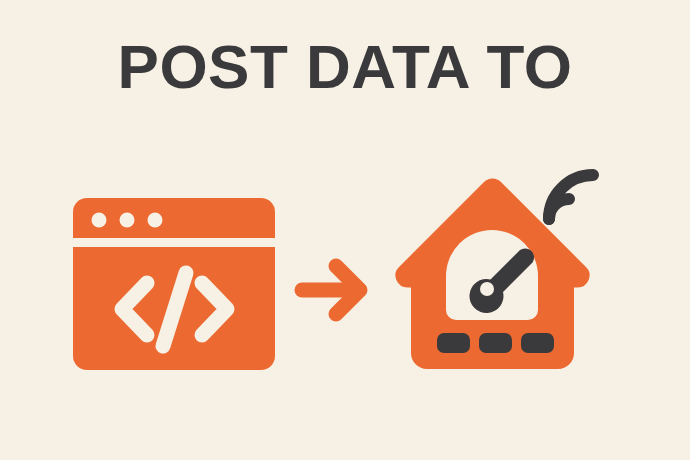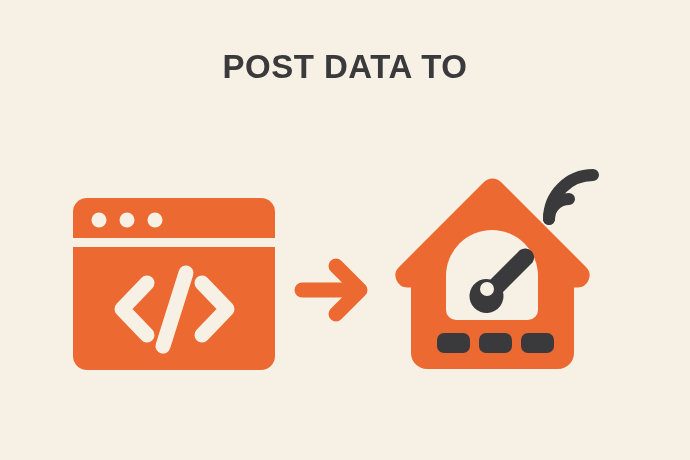--- a/index.html
+++ b/index.html
@@ -24,21 +24,21 @@
     left: 0;
     top: 40px;
     width: 690px;
     text-align: center;
     user-select: none;
   }
   .title-line {
     display: block;
     font-family: "Liberation Sans", sans-serif;
     font-weight: bold;
-    font-size: 33px;
+    font-size: 62px;
     line-height: 54px;
     letter-spacing: 0.5px;
     color: #3a3a3c;
     white-space: nowrap;
   }
   
   .stage {
     position: absolute;
     left: 0;
     top: 0;

